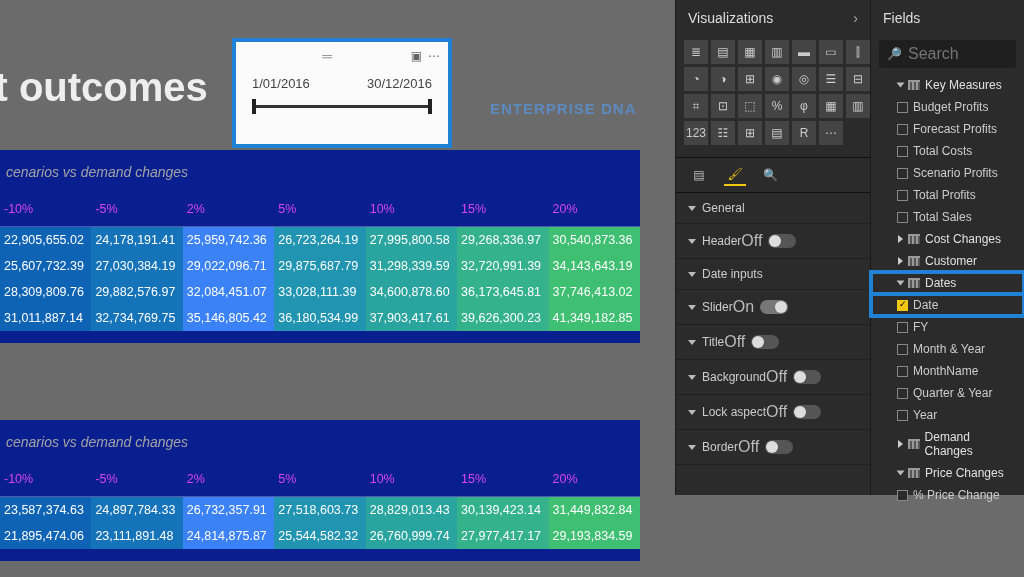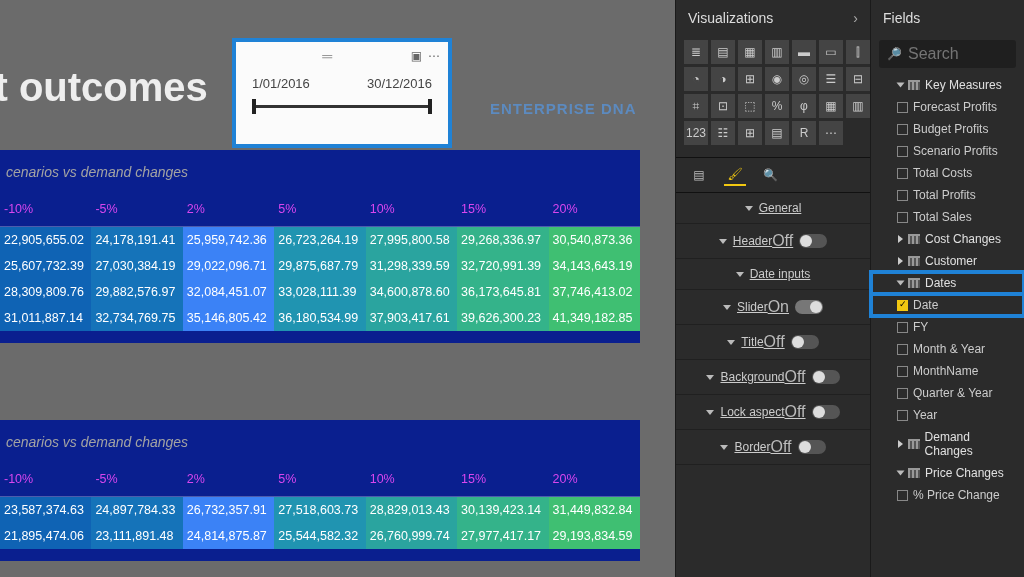--- a/index.html
+++ b/index.html
@@ -97,21 +97,21 @@
   .c2 { background: #1573b9; }
   .c3 { background: #3b82f6; }
   .c4 { background: #2094b1; }
   .c5 { background: #2aa49f; }
   .c6 { background: #34b38a; }
   .c7 { background: #3fbf72; }
 
   
   .pane {
     position: absolute;
-    top: 0; height: 577px;
+    top: 0; height: 495px;
     background: #2b2b2b;
     border-left: 1px solid #1a1a1a;
   }
   .pane.viz { left: 675px; width: 195px; }
   .pane.fields { left: 870px; width: 154px; }
   .pane-header {
     display: flex; align-items: center; justify-content: space-between;
     padding: 10px 12px;
     color: #ddd;
     font-size: 14px;
@@ -136,25 +136,24 @@
     display: flex; gap: 14px;
     padding: 6px 12px;
     border-top: 1px solid #111; border-bottom: 1px solid #111;
     margin-top: 4px;
   }
   .build-tab { width: 22px; height: 22px; color: #bbb; display: flex; align-items: center; justify-content: center; cursor: pointer; }
   .build-tab.active { border-bottom: 2px solid #f2c811; color: #f2c811; }
 
   .prop-list { padding: 0 0 0 0; }
   .prop-row {
-    display: flex; align-items: center; justify-content: center;
+    display: flex; align-items: center; justify-content: flex-start;
     padding: 8px 12px;
     border-bottom: 1px solid rgba(0,0,0,.25);
     color: #ccc;
-    text-decoration: underline;
   }
   .prop-left { display: flex; align-items: center; gap: 6px; }
   .chev-down { display:inline-block; width:0; height:0; border-left:4px solid transparent; border-right:4px solid transparent; border-top:5px solid #bbb; }
   .toggle {
     width: 28px; height: 14px; border-radius: 8px; background: #555; position: relative;
   }
   .toggle .knob {
     width: 12px; height: 12px; background: #ddd; border-radius: 50%;
     position: absolute; top: 1px; left: 1px;
   }
@@ -448,33 +447,33 @@
     <input placeholder="Search" style="">
   </div>
   <div class="tree" id="tree">
       <div class="row table">
         <span class="tri down"></span>
         <span class="tbl-ic"></span>
         <span>Key Measures</span>
       </div>
       <div class="row child">
         <span class="cb"></span>
+        <span>Budget Profits</span>
+      </div>
+      <div class="row child">
+        <span class="cb"></span>
         <span>Forecast Profits</span>
       </div>
       <div class="row child">
         <span class="cb"></span>
-        <span>Budget Profits</span>
+        <span>Total Costs</span>
       </div>
       <div class="row child">
         <span class="cb"></span>
         <span>Scenario Profits</span>
-      </div>
-      <div class="row child">
-        <span class="cb"></span>
-        <span>Total Costs</span>
       </div>
       <div class="row child">
         <span class="cb"></span>
         <span>Total Profits</span>
       </div>
       <div class="row child">
         <span class="cb"></span>
         <span>Total Sales</span>
       </div>
       <div class="row table">

